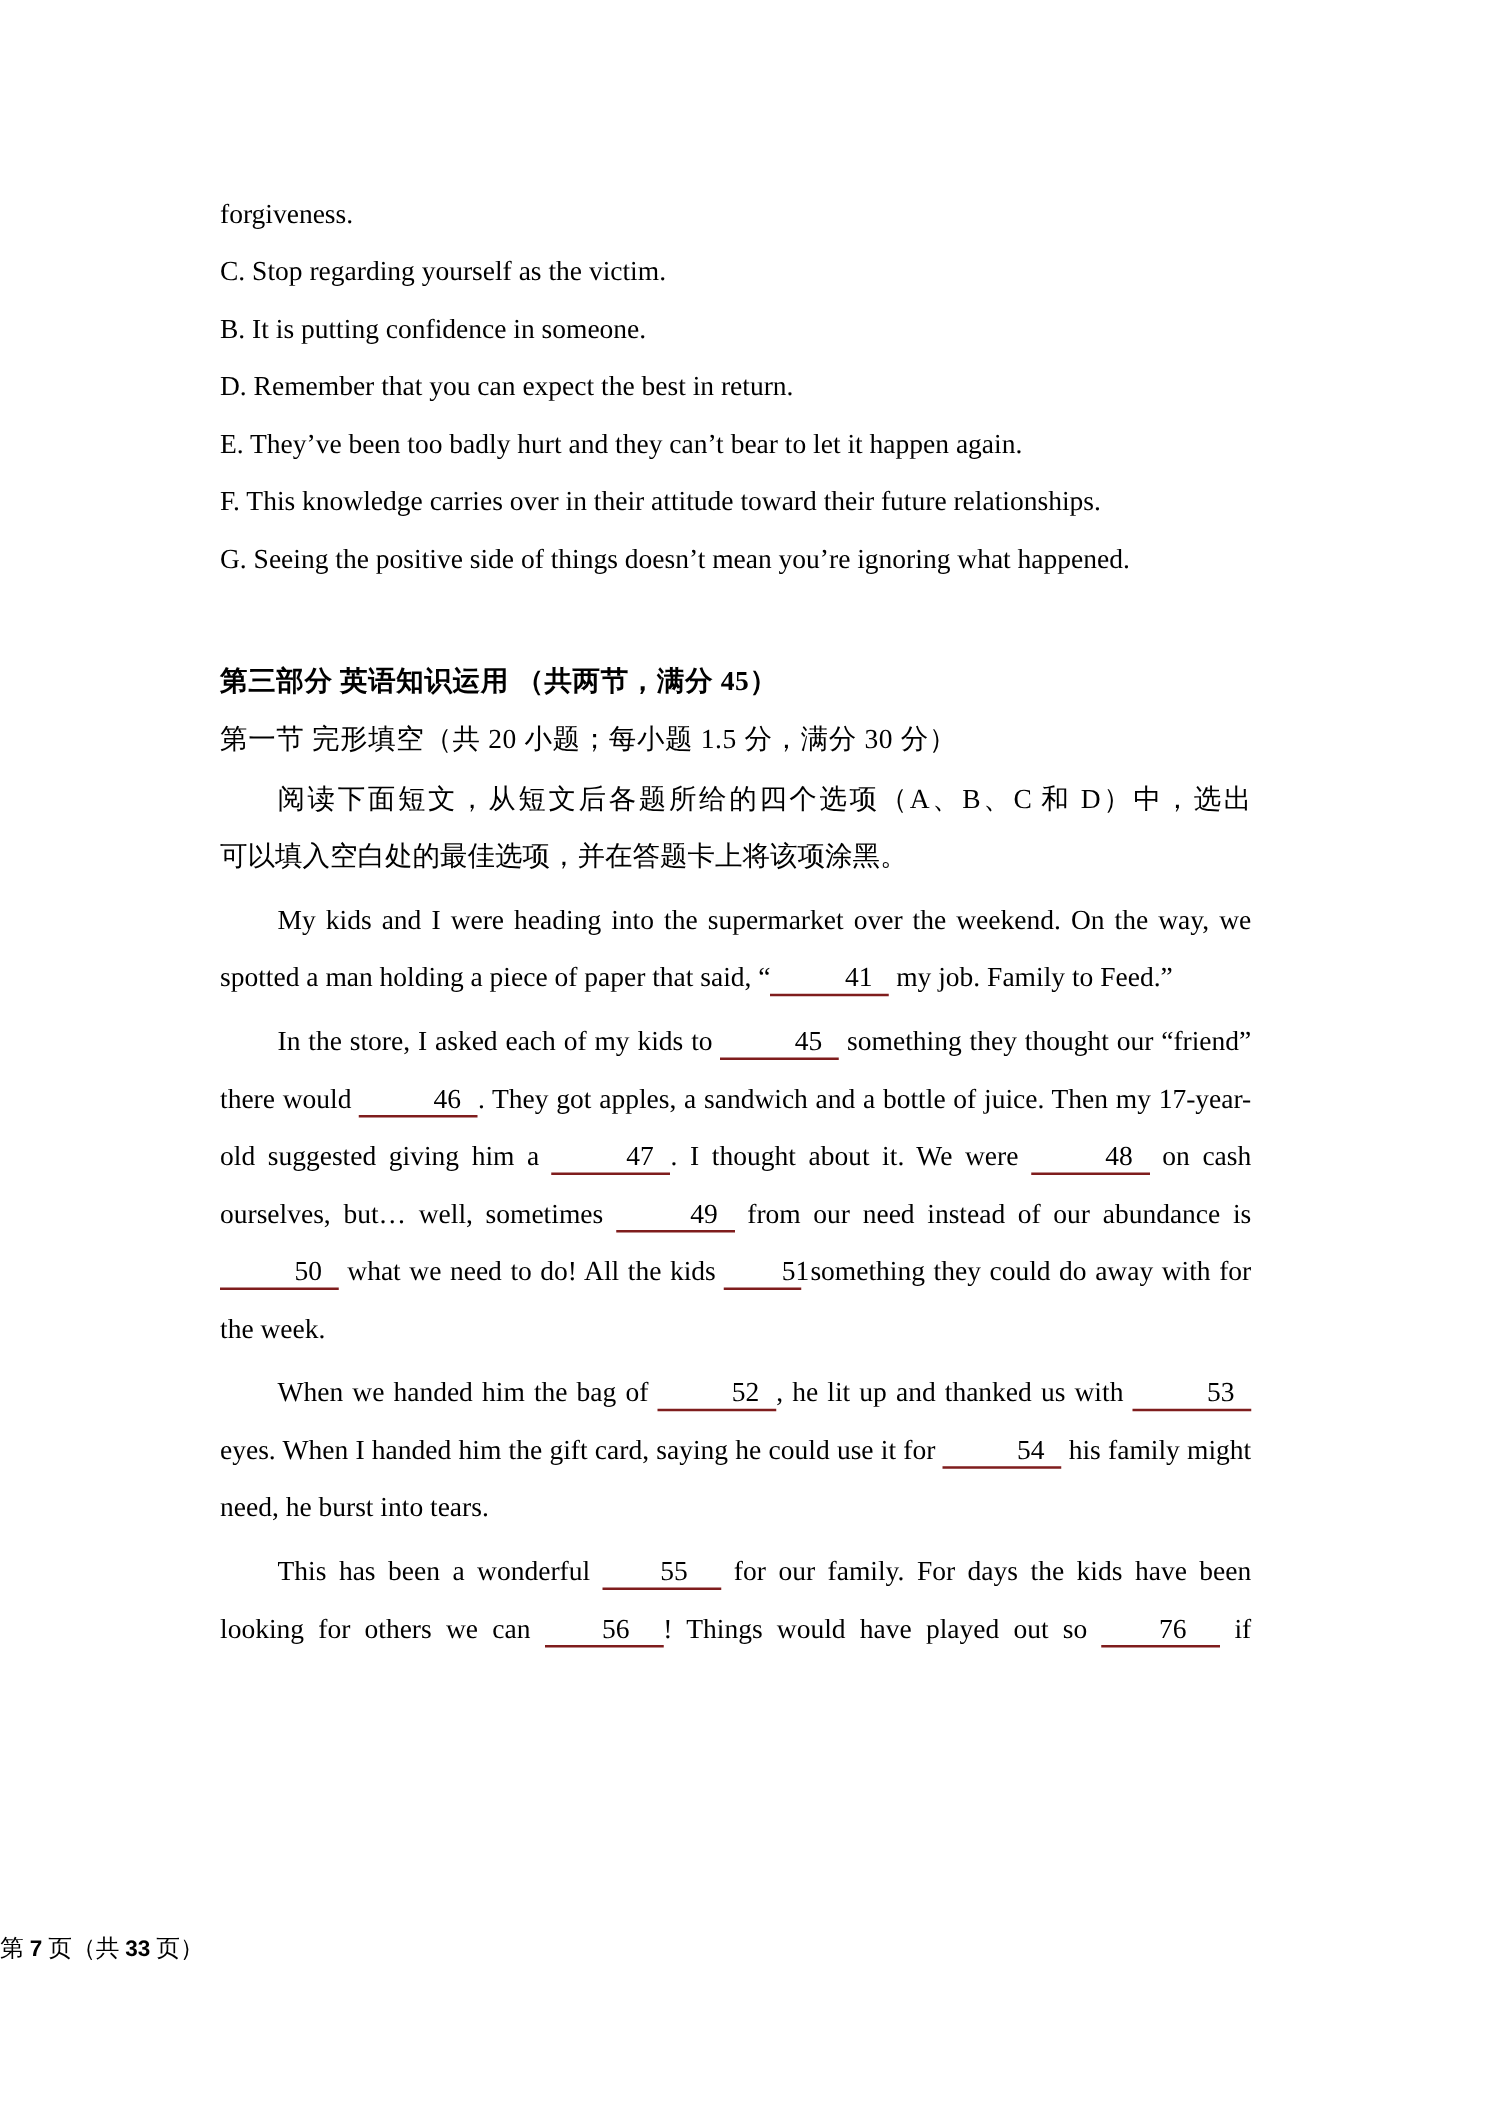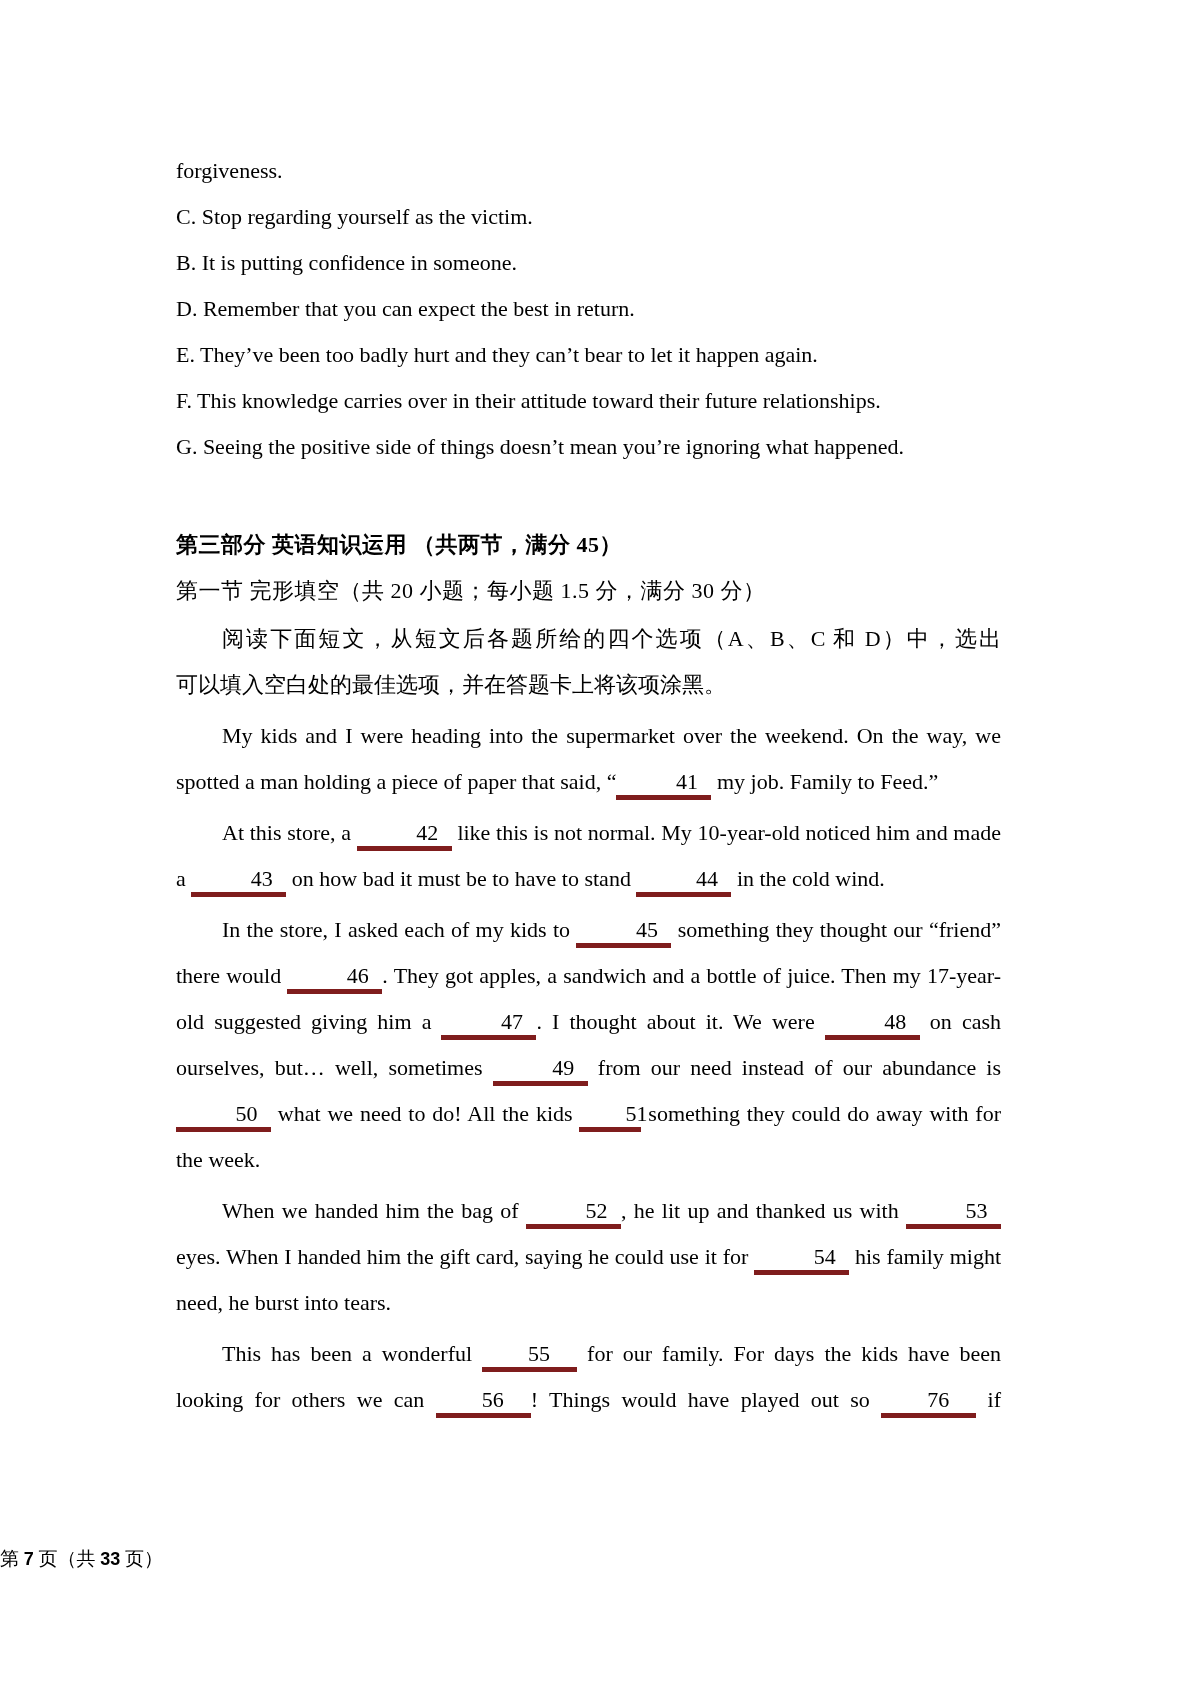--- a/index.html
+++ b/index.html
@@ -41,21 +41,21 @@
     text-indent:46px;
     margin-top:5px !important;
   }
   .para.justify-last{text-align-last:justify;}
   .blank{
     display:inline-block;
     width:95px;
     height:26px;
     line-height:26px;
     text-align:center;
-    border-bottom:5px solid #7f1d1d;
+    border-bottom:2px solid #7f1d1d;
   }
   .blank.sm{width:62px;}
   .footer{
     position:absolute;
     top:1546px;left:0;
     width:100%;
     font-size:19px;
     line-height:26px;
   }
   .footer .num{
@@ -80,21 +80,20 @@
     <p class="line">G. Seeing the positive side of things doesn’t mean you’re ignoring what happened.</p>
 
     <p class="part-header">第三部分 英语知识运用 （共两节，满分 45）</p>
     <p class="section-header">第一节 完形填空（共 20 小题；每小题 1.5 分，满分 30 分）</p>
 
     <p class="cn-line-1">阅读下面短文，从短文后各题所给的四个选项（A、B、C 和 D）中，选出</p>
     <p class="cn-line-2">可以填入空白处的最佳选项，并在答题卡上将该项涂黑。</p>
 
     <p class="para"><span>My kids and I were heading into the supermarket over the weekend. On the way, we spotted a man holding a piece of paper that said, “</span><span class="blank">41</span><span> my job. Family to Feed.”</span></p>
 
-    <p class="para"><span>At this store, a </span><span class="blank">42</span><span> like this is not normal. My 10-year-old noticed him and made a </span><span class="blank">43</span><span> on how bad it must be to have to stand </span><span class="blank">44</span><span> in the cold wind.</span></p>
 
     <p class="para"><span>In the store, I asked each of my kids to </span><span class="blank">45</span><span> something they thought our “friend” there would </span><span class="blank">46</span><span>. They got apples, a sandwich and a bottle of juice. Then my 17-year-old suggested giving him a </span><span class="blank">47</span><span>. I thought about it. We were </span><span class="blank">48</span><span> on cash ourselves, but… well, sometimes </span><span class="blank">49</span><span> from our need instead of our abundance is </span><span class="blank">50</span><span> what we need to do! All the kids </span><span class="blank sm">51</span><span> something they could do away with for the week.</span></p>
 
     <p class="para"><span>When we handed him the bag of </span><span class="blank">52</span><span>, he lit up and thanked us with </span><span class="blank">53</span><span> eyes. When I handed him the gift card, saying he could use it for </span><span class="blank">54</span><span> his family might need, he burst into tears.</span></p>
 
     <p class="para justify-last"><span>This has been a wonderful </span><span class="blank">55</span><span> for our family. For days the kids have been looking for others we can </span><span class="blank">56</span><span>! Things would have played out so </span><span class="blank">76</span><span> if</span></p>
 
   </div>
 
   <div class="footer"><span>第 </span><span class="num">7</span><span> 页（共 </span><span class="num">33</span><span> 页）</span></div>

